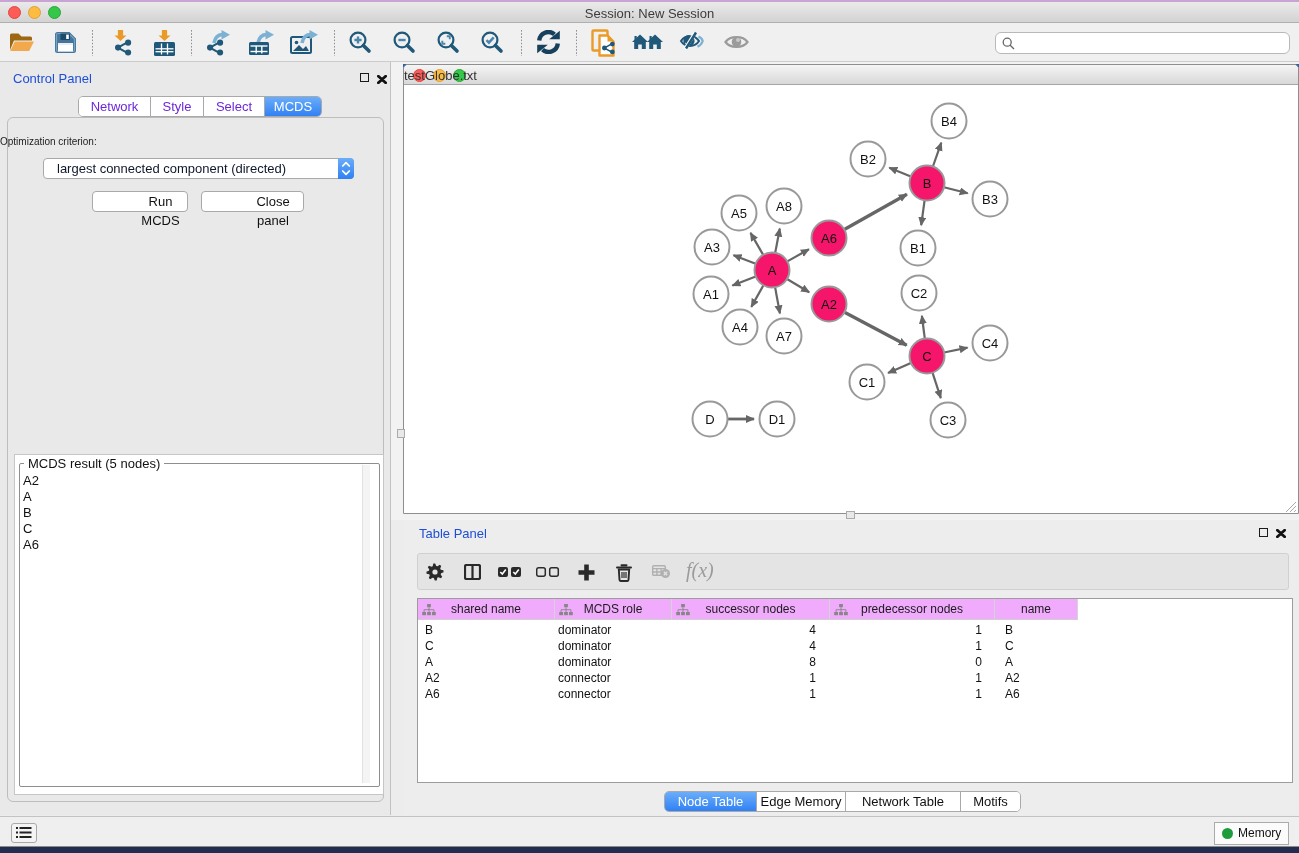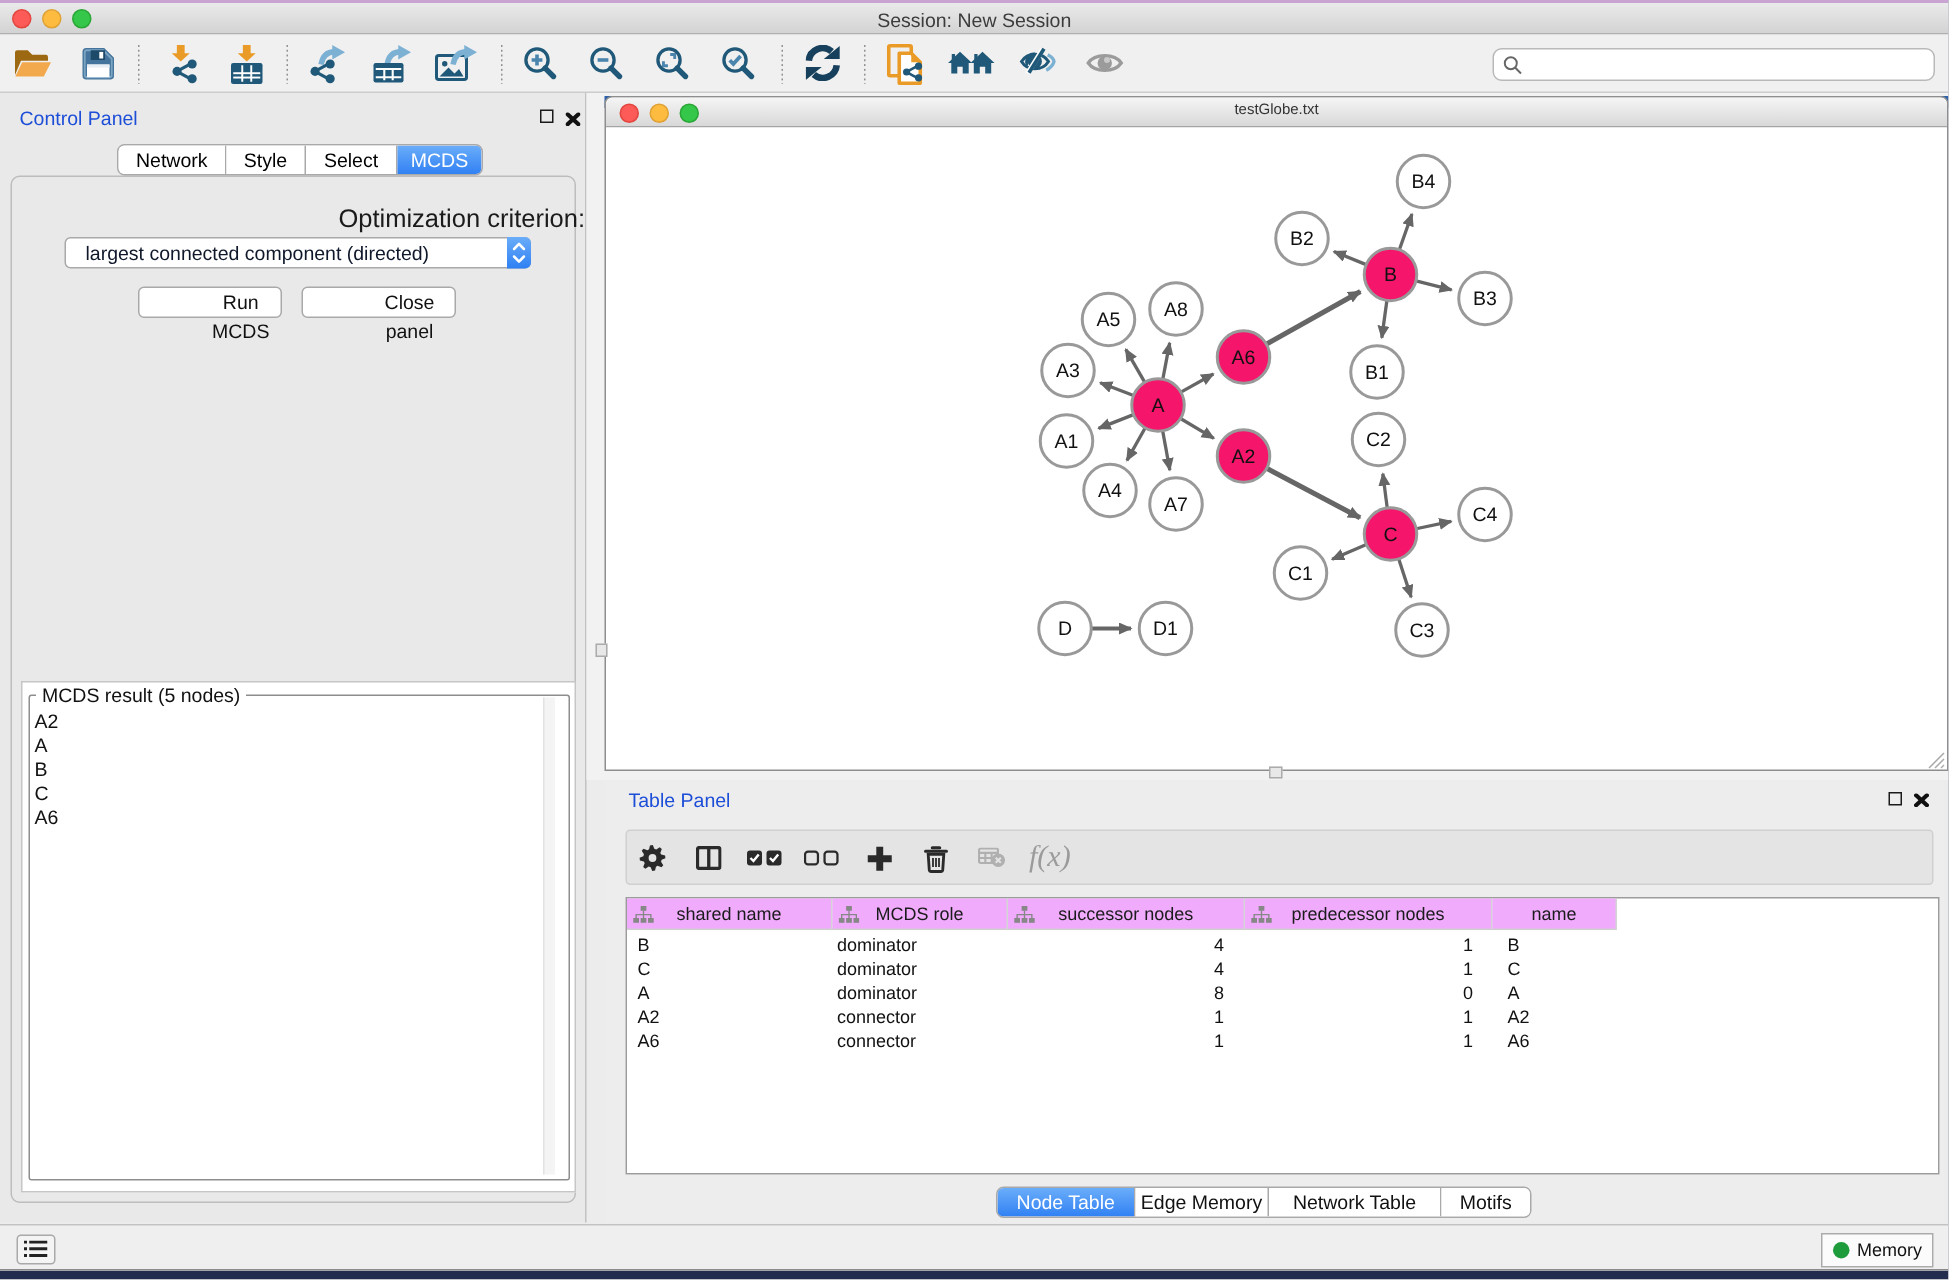--- a/index.html
+++ b/index.html
@@ -14,21 +14,21 @@
   #toolbar{left:0;top:23px;width:1299px;height:38px;background:#f0f0f0;border-bottom:1px solid #cccccc;}
   .tsep{top:7px;width:1px;height:26px;background-image:linear-gradient(#8f8f8f 45%, rgba(0,0,0,0) 0%);background-size:1px 3.2px;}
   .ticon{top:29px;}
   #searchbox{left:995px;top:9px;width:293px;height:20px;background:#fff;border:1px solid #b9b9b9;border-radius:6px;}
   
   #cpanel{left:0;top:62px;width:390px;height:753px;background:#e9e9e9;border-right:1px solid #c2c2c2;}
   .ptitle{font-size:13px;color:#1d4ed8;}
   .sq{width:7px;height:7px;border:1.7px solid #1a1a1a;}
   
   .tabbar{height:19px;display:flex;border:1px solid #a9a9a9;border-radius:5px;overflow:hidden;background:#fff;}
-  .tab{flex:0 0 auto;font-size:13px;color:#000000;text-align:center;line-height:19px;background:#fff;border-right:1px solid #a9a9a9;}
+  .tab{flex:0 0 auto;font-size:13px;color:#6d28d9;text-align:center;line-height:19px;background:#fff;border-right:1px solid #a9a9a9;}
   .tab:last-child{border-right:none;}
   .tabsel{background:linear-gradient(#6aadf9,#3181f4);color:#fff;}
   .subpanel{border:1px solid #bdbdbd;border-radius:6px;}
   .btn{background:#fff;border:1px solid #a9a9a9;border-radius:4px;font-size:13px;color:#111;text-align:center;line-height:19px;padding-left:41px;}
   
   #desktop{left:391px;top:62px;width:908px;height:458px;background:#f2f2f2;}
   #netwin{left:403px;top:64px;width:896px;height:450px;border:1px solid #8e8e8e;border-radius:5px 5px 0 0;background:#fff;box-sizing:border-box;}
   #nettitle{left:0;top:0;width:894px;height:19px;background:linear-gradient(#f5f5f5,#d8d8d8);border-bottom:1px solid #a5a5a5;border-radius:5px 5px 0 0;}
   
   #tpanel{left:404px;top:520px;width:892px;height:295px;background:#ededed;}
@@ -198,21 +198,21 @@
     <svg class="abs" style="left:377px;top:13px;" width="10" height="9" viewBox="0 0 10 9">
         <path d="M1.4,1.2 L8.6,7.8 M8.6,1.2 L1.4,7.8" stroke="#111" stroke-width="2.8" stroke-linecap="round"></path>
       </svg>
     <div class="abs subpanel" style="left:7px;top:55px;width:375px;height:683px;"></div>
     <div class="abs tabbar" style="left:78px;top:34px;width:242px;">
       <div class="tab" style="width:71px;">Network</div>
       <div class="tab" style="width:52px;">Style</div>
       <div class="tab" style="width:60px;">Select</div>
       <div class="tab tabsel" style="width:56px;border-right:none;">MCDS</div>
     </div>
-    <div class="abs" style="left:0;top:74px;width:390px;text-align:right;font-size:17px;color:#1b1b1b;">Optimization criterion:</div>
+    <div class="abs" style="left:0;top:74px;width:390px;text-align:left;font-size:10px;color:#1b1b1b;">Optimization criterion:</div>
     <div class="abs" style="left:43px;top:96px;width:311px;height:21px;background:#fff;border:1px solid #a9a9a9;border-radius:4px;box-sizing:border-box;">
       <div class="abs" style="left:13px;top:2px;font-size:13px;color:#0f172a;">largest connected component (directed)</div>
       <div class="abs" style="right:-1px;top:-1px;width:16px;height:21px;background:linear-gradient(#6aadf9,#2f80f3);border-radius:0 4px 4px 0;">
         <svg class="abs" style="left:3px;top:3px;" width="10" height="15" viewBox="0 0 10 15">
             <path d="M1.7,5 L5,1.6 L8.3,5" fill="none" stroke="#fff" stroke-width="1.7" stroke-linecap="round" stroke-linejoin="round"></path>
             <path d="M1.7,10 L5,13.4 L8.3,10" fill="none" stroke="#fff" stroke-width="1.7" stroke-linecap="round" stroke-linejoin="round"></path>
           </svg>
       </div>
     </div>
     <div class="abs btn" style="left:92px;top:129px;width:96px;height:21px;box-sizing:border-box;">Run MCDS</div>
@@ -225,21 +225,21 @@
     </div>
   </div>
   <div class="abs" id="desktop"></div>
   <div class="abs" style="left:403px;top:64px;width:10px;height:8px;background:#2d61a9;"></div>
   <div class="abs" style="left:1289px;top:64px;width:10px;height:8px;background:#2d61a9;"></div>
   <div class="abs" id="netwin">
     <div class="abs" id="nettitle">
       <div class="abs tl" style="left:9px;top:4px;background:#fc5b57;border:0.5px solid #e2463f;"></div>
       <div class="abs tl" style="left:29px;top:4px;background:#fdbc40;border:0.5px solid #e0a135;"></div>
       <div class="abs tl" style="left:49px;top:4px;background:#34c749;border:0.5px solid #2aa636;"></div>
-      <div class="abs" style="left:0;width:894px;top:3px;text-align:center;font-size:10px;color:#333;">testGlobe.txt</div>
+      <div class="abs" style="left:0;width:894px;top:3px;text-align:left;font-size:13px;color:#333;">testGlobe.txt</div>
     </div>
     <svg class="abs" style="left:0px;top:21px;" width="894" height="427" viewBox="0 0 894 427">
       <defs>
           <marker id="ah" markerWidth="10" markerHeight="9" refX="8" refY="4" orient="auto" markerUnits="userSpaceOnUse">
             <path d="M0,0 L9,4 L0,8 Z" fill="#666"></path>
           </marker>
         </defs>
       <g stroke="#666">
       <line x1="359.2" y1="168.9" x2="346.5" y2="146.9" stroke-width="2.2" marker-end="url(#ah)"></line>
       <line x1="371.2" y1="166.8" x2="375.8" y2="142.6" stroke-width="2.2" marker-end="url(#ah)"></line>

